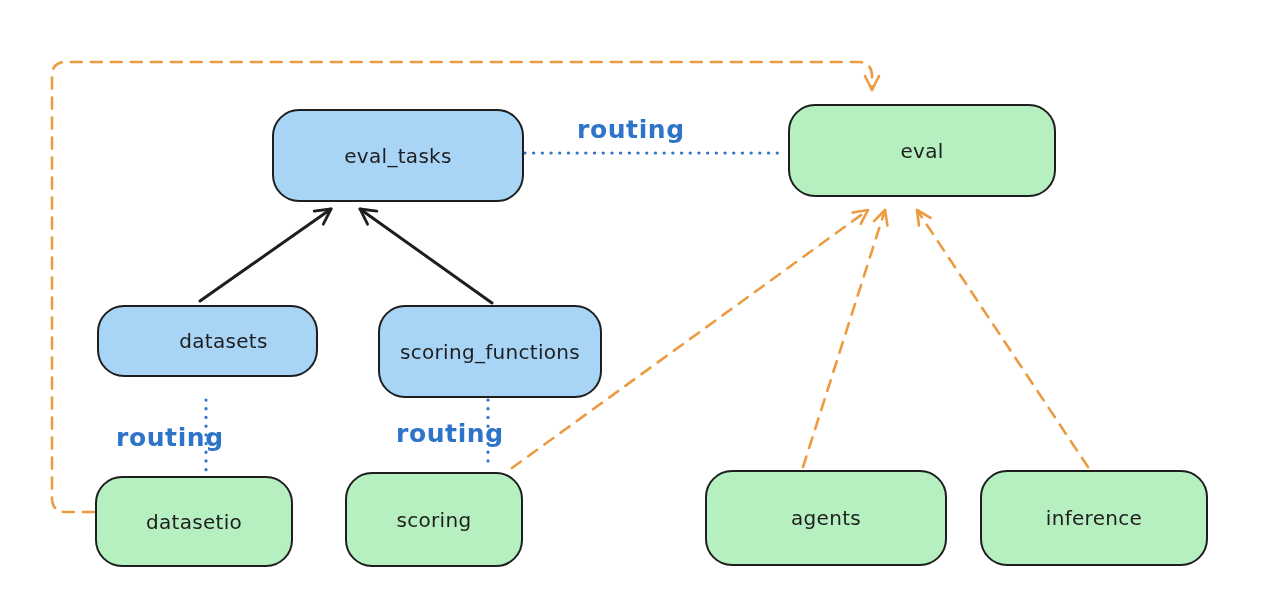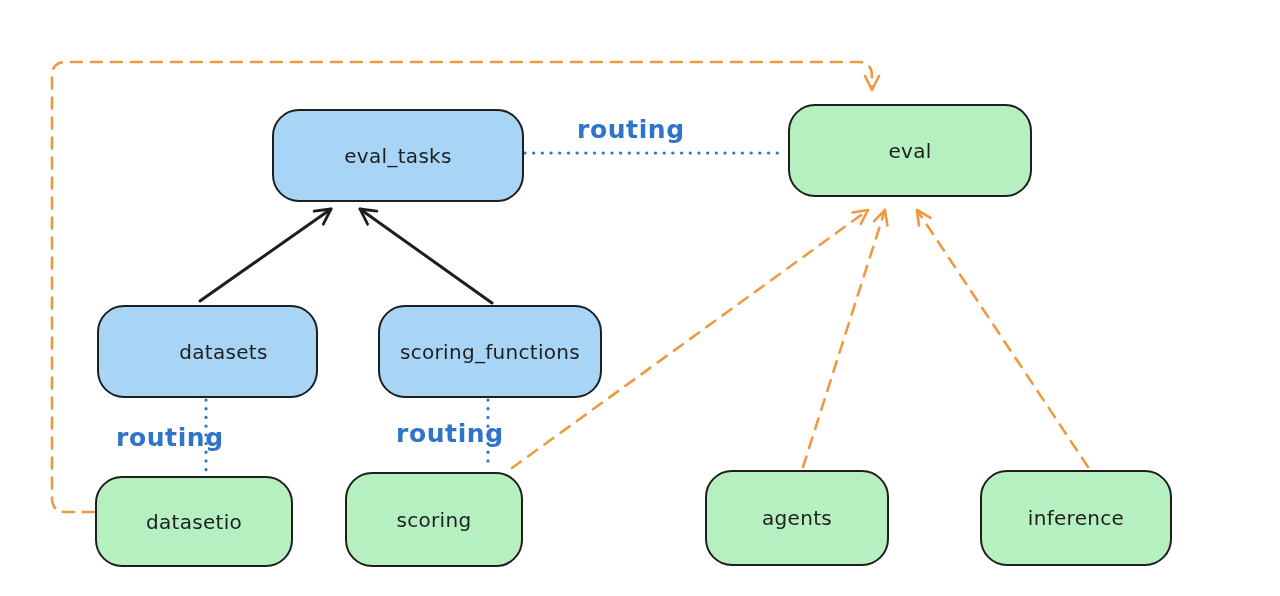--- a/index.html
+++ b/index.html
@@ -32,27 +32,27 @@
     position:absolute;box-sizing:border-box;
     border:2.5px solid var(--node-stroke);
     border-radius:27px;
     display:flex;align-items:center;justify-content:center;
     font-size:20px;letter-spacing:0.3px;color:var(--node-stroke);
   }
   .node.blue{background:var(--blue-fill);}
   .node.green{background:var(--green-fill);}
 
   #n-eval-tasks{left:233px;top:109px;width:252px;height:93px;margin-left:39px;}
-  #n-eval{left:788px;top:104px;width:244px;height:93px;}
-  #n-datasets{left:97px;top:305px;width:221px;height:93px;padding-left:32px;}
+  #n-eval{left:788px;top:104px;width:268px;height:93px;}
+  #n-datasets{left:97px;top:305px;width:221px;height:72px;padding-left:32px;}
   #n-scoring-functions{left:378px;top:305px;width:224px;height:93px;text-align:right;}
   #n-datasetio{left:95px;top:476px;width:198px;height:91px;text-align:center;}
   #n-scoring{left:345px;top:472px;width:178px;height:95px;}
-  #n-agents{left:705px;top:470px;width:184px;height:96px;}
-  #n-inference{left:980px;top:470px;width:192px;height:96px;}
+  #n-agents{left:705px;top:470px;width:242px;height:96px;}
+  #n-inference{left:980px;top:470px;width:228px;height:96px;}
 
   .edge-label{
     position:absolute;
     color:var(--routing-blue);
     font-size:25px;font-weight:bold;letter-spacing:0.6px;
   }
   #lbl-routing-top{left:577px;top:115px;}
   #lbl-routing-left{left:116px;top:423px;}
   #lbl-routing-mid{left:396px;top:419px;}
 </style>

